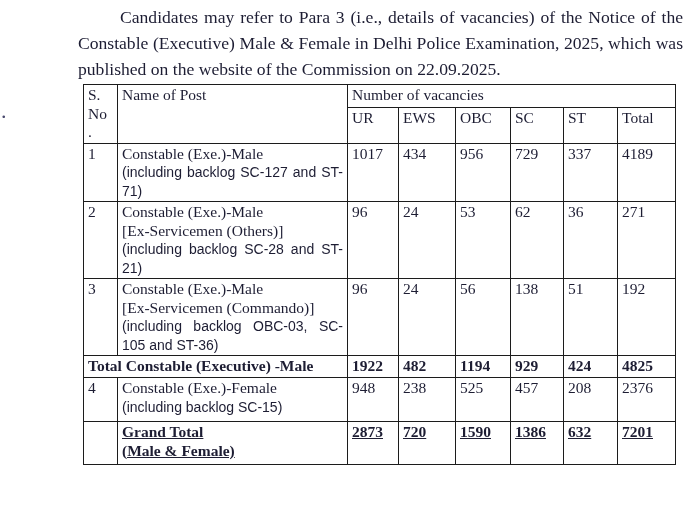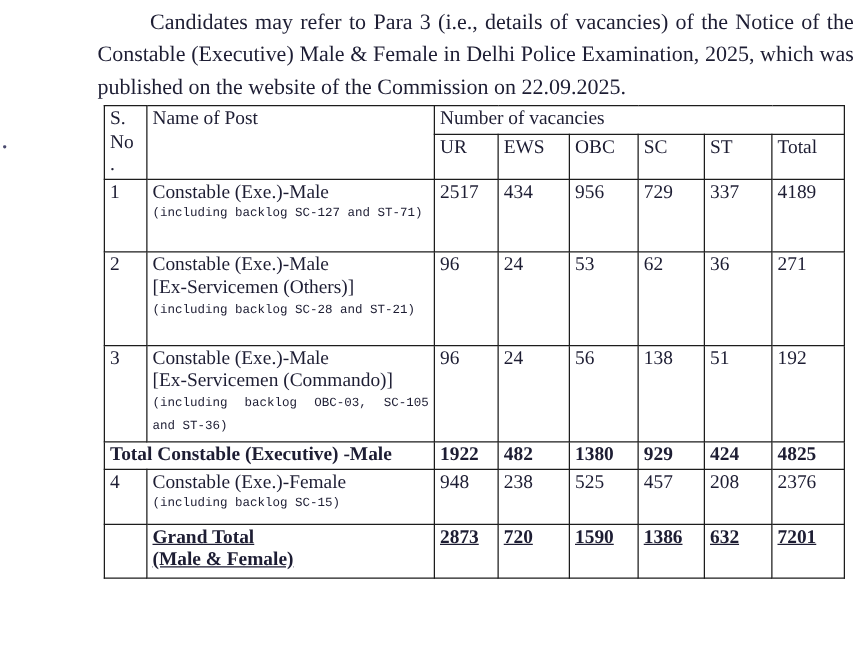--- a/index.html
+++ b/index.html
@@ -68,22 +68,22 @@
   .row-r2 { height: 75px; }
   .row-r3 { height: 75px; }
   .row-total { height: 22px; }
   .row-r4 { height: 44px; }
   .row-grand { height: 43px; text-decoration: underline; }
 
   .num { text-align: right; padding-right: 8px; }
   .serif-part { display: block; white-space: pre-line; }
   .sans-part {
     display: block;
-    font-family: Liberation Mono, monospace;
-    font-size: 10px;
+    font-family: Liberation Sans, sans-serif;
+    font-size: 14px;
     text-align: justify;
   }
   .bold-row td { font-weight: bold; }
   .total-label { font-weight: bold; padding-left: 3px; }
   .grand-label { font-weight: bold; white-space: pre-line; padding-left: 5px; }
 </style>
 </head>
 <body>
 
 <div class="page">
@@ -121,21 +121,21 @@
         <th class="col-h">Total</th>
       </tr>
     </thead>
     <tbody>
       <tr class="row-r1">
         <td>1</td>
         <td>
           <span class="serif-part">Constable (Exe.)-Male</span>
           <span class="sans-part">(including backlog SC-127 and ST-71)</span>
         </td>
-        <td class="num">2517</td>
+        <td class="num">1017</td>
         <td class="num">434</td>
         <td class="num">956</td>
         <td class="num">729</td>
         <td class="num">337</td>
         <td class="num">4189</td>
       </tr>
       <tr class="row-r2">
         <td>2</td>
         <td>
           <span class="serif-part">Constable (Exe.)-Male
@@ -160,21 +160,21 @@
         <td class="num">24</td>
         <td class="num">56</td>
         <td class="num">138</td>
         <td class="num">51</td>
         <td class="num">192</td>
       </tr>
       <tr class="row-total bold-row">
         <td colspan="2" class="total-label">Total Constable (Executive) -Male</td>
         <td class="num">1922</td>
         <td class="num">482</td>
-        <td class="num">1380</td>
+        <td class="num">1194</td>
         <td class="num">929</td>
         <td class="num">424</td>
         <td class="num">4825</td>
       </tr>
       <tr class="row-r4">
         <td>4</td>
         <td>
           <span class="serif-part">Constable (Exe.)-Female</span>
           <span class="sans-part">(including backlog SC-15)</span>
         </td>

